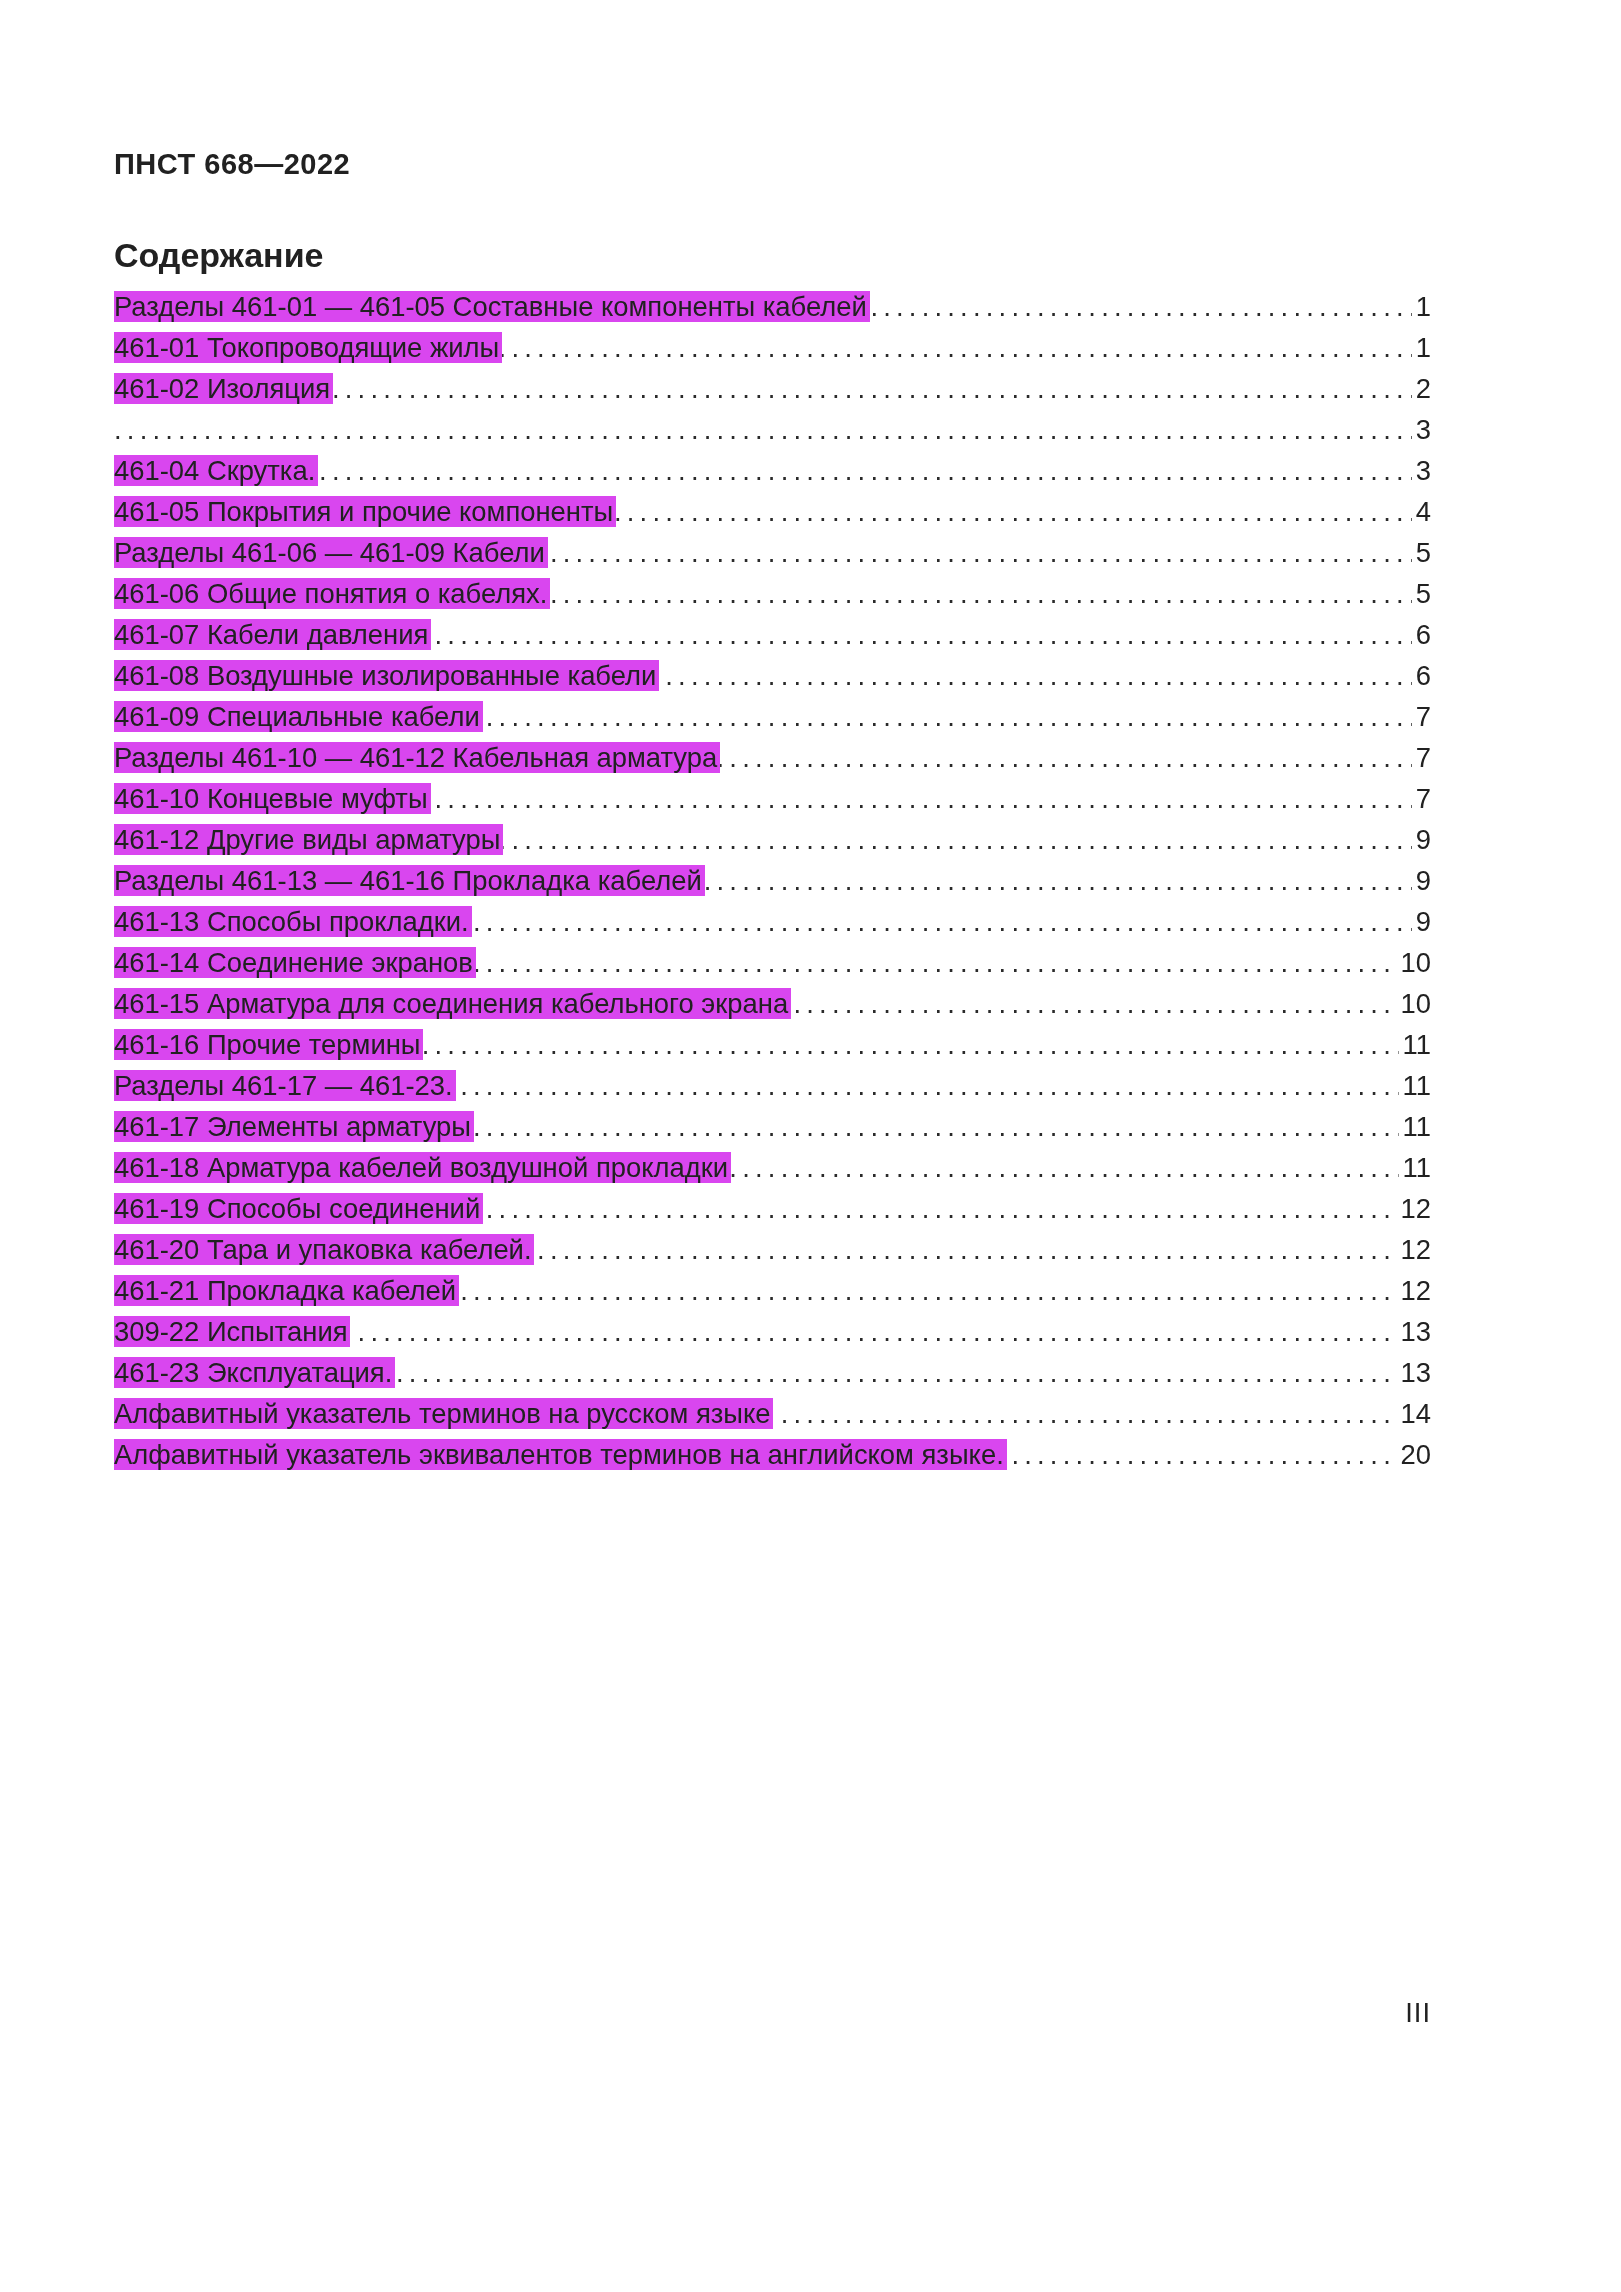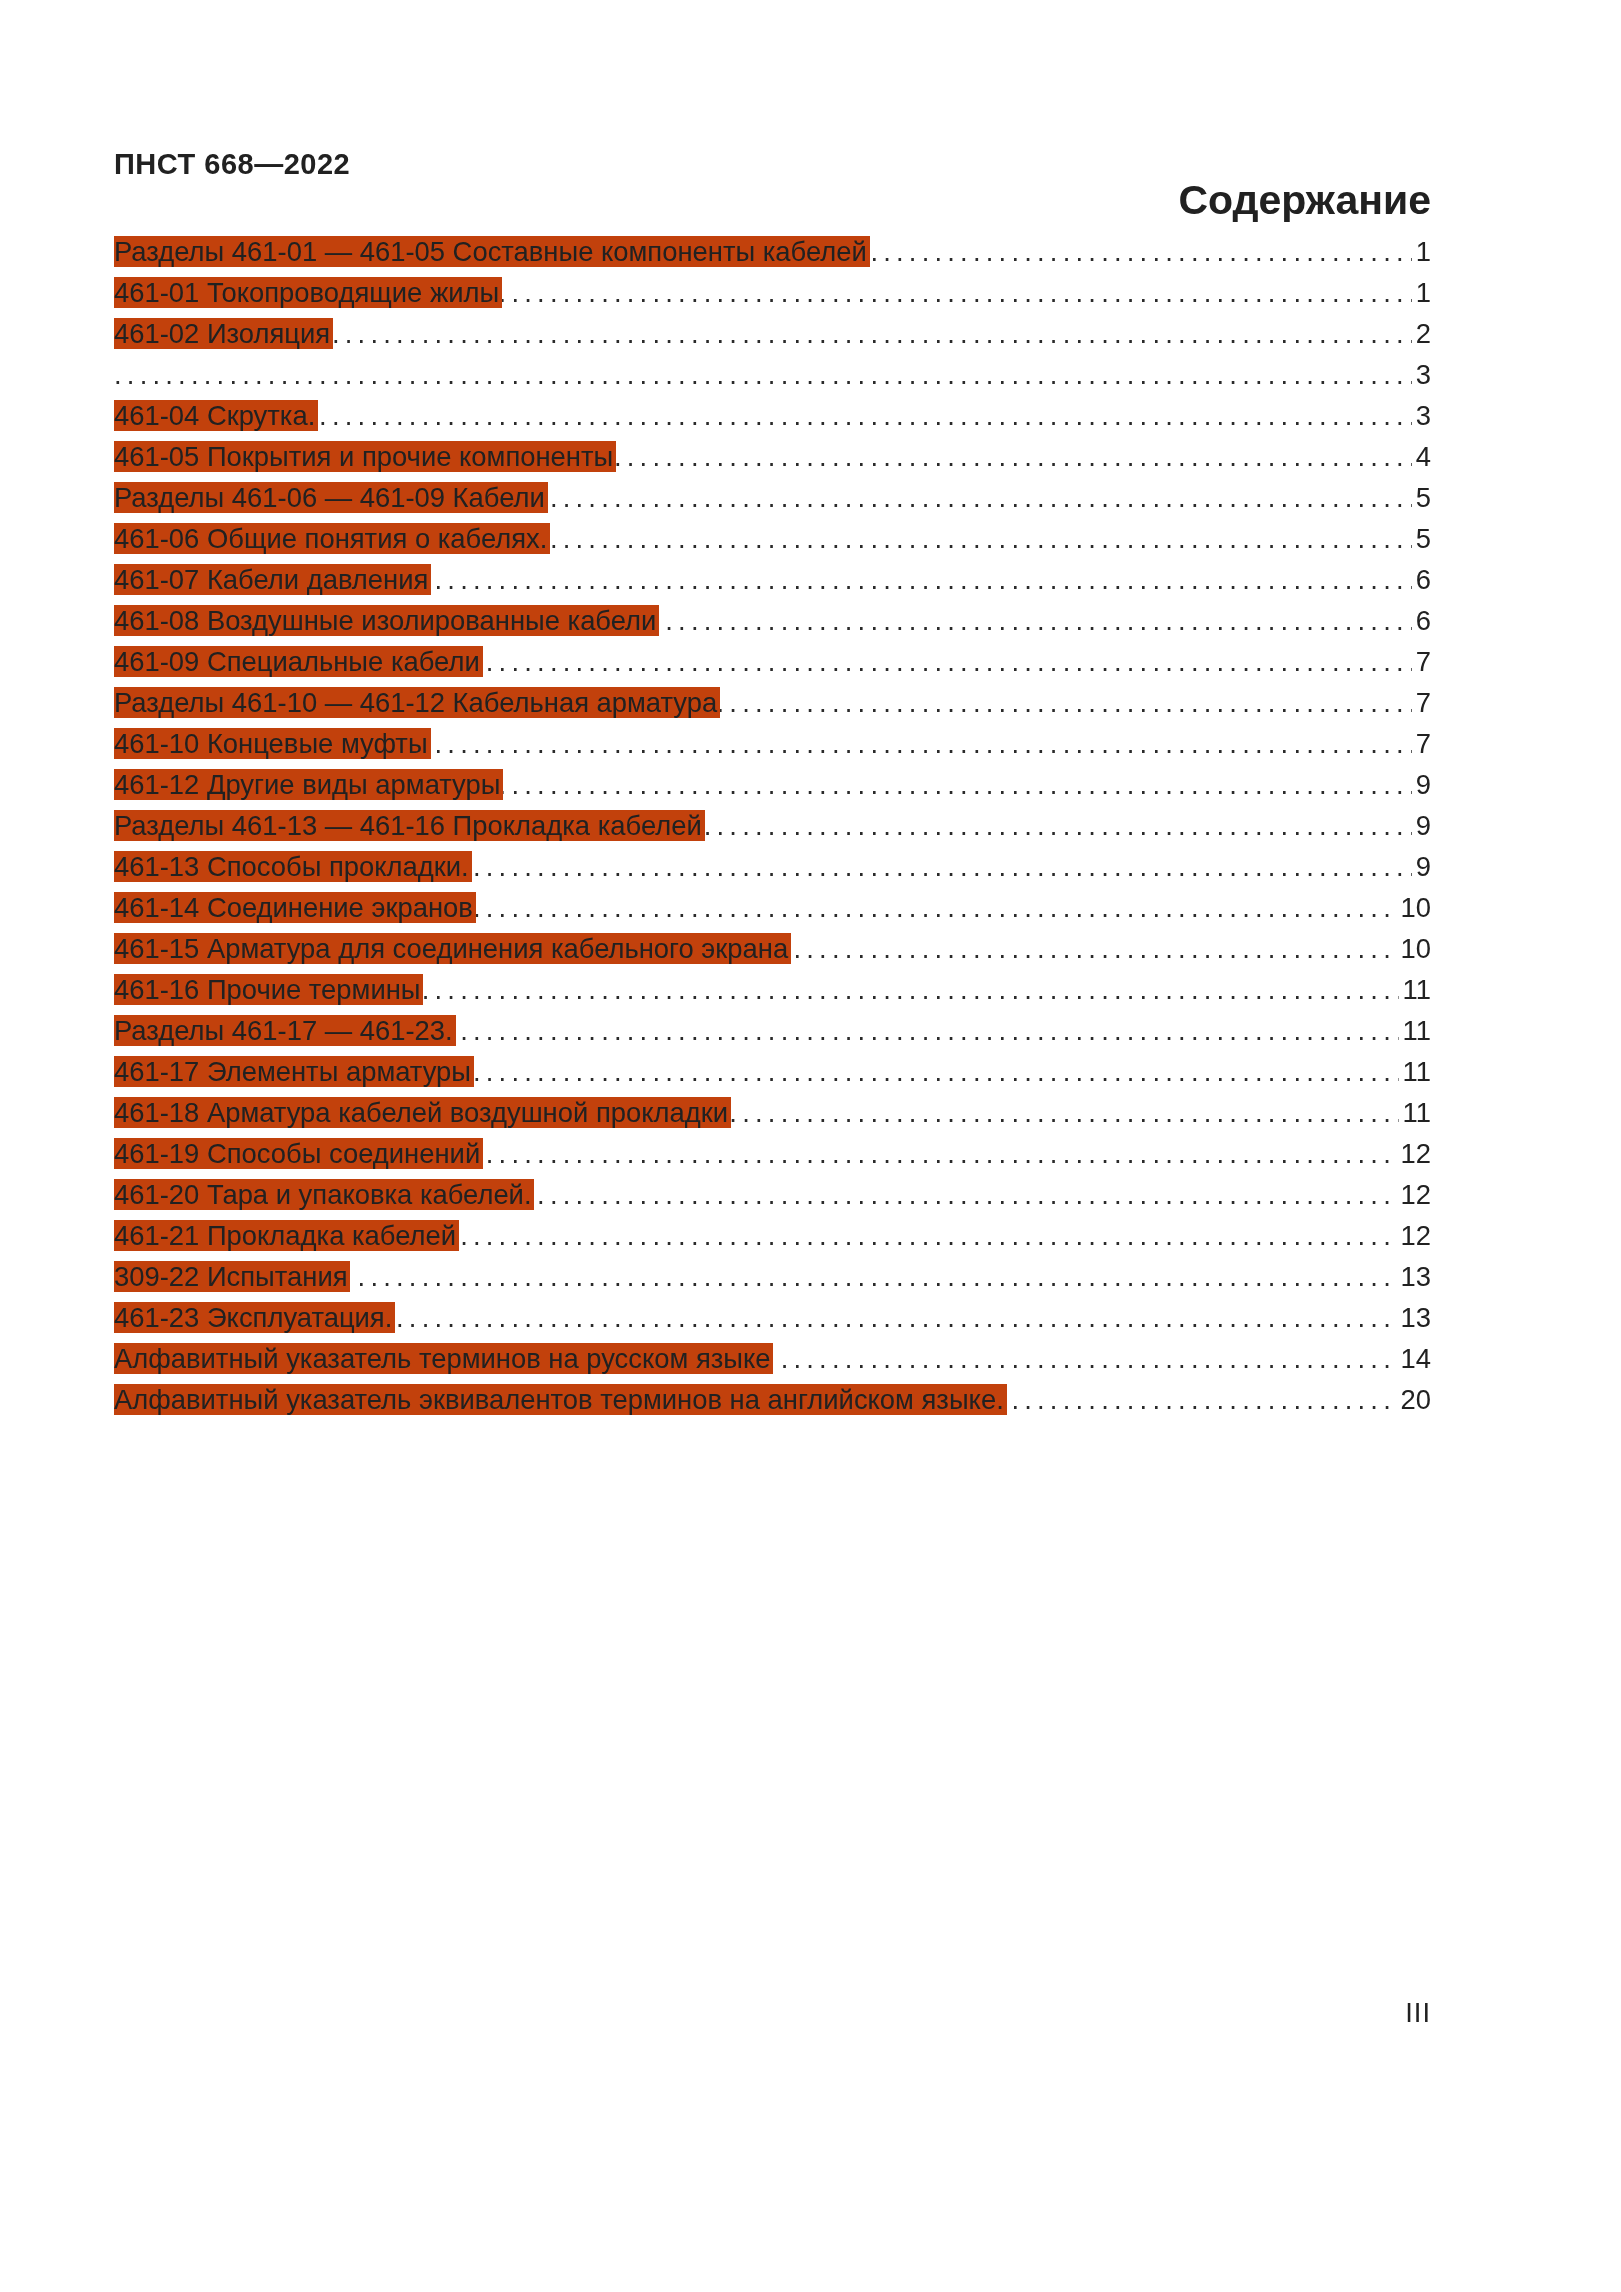--- a/index.html
+++ b/index.html
@@ -24,39 +24,40 @@
   }
   .doc-code {
     margin-top: 147px;
     text-align: left;
     font-size: 29px;
     line-height: 35px;
     font-weight: bold;
     letter-spacing: 0.5px;
   }
   .page-title {
-    text-align: right;
-    font-size: 41px;
+    margin-top: 55px;
+    text-align: left;
+    font-size: 34px;
     line-height: 37px;
     font-weight: bold;
   }
   .toc-list {
     margin-top: 11.8px;
   }
   .toc-row {
     position: relative;
     height: 41px;
     line-height: 41px;
     font-size: 27.4px;
     white-space: nowrap;
   }
   .toc-label {
     position: relative;
     z-index: 1;
-    background: #c2410c;
+    background: #d946ef;
     padding-right: 2.9px;
   }
   .toc-dots {
     position: absolute;
     left: 0;
     right: 2px;
     top: 0;
     bottom: 0;
     overflow: hidden;
     z-index: 0;

